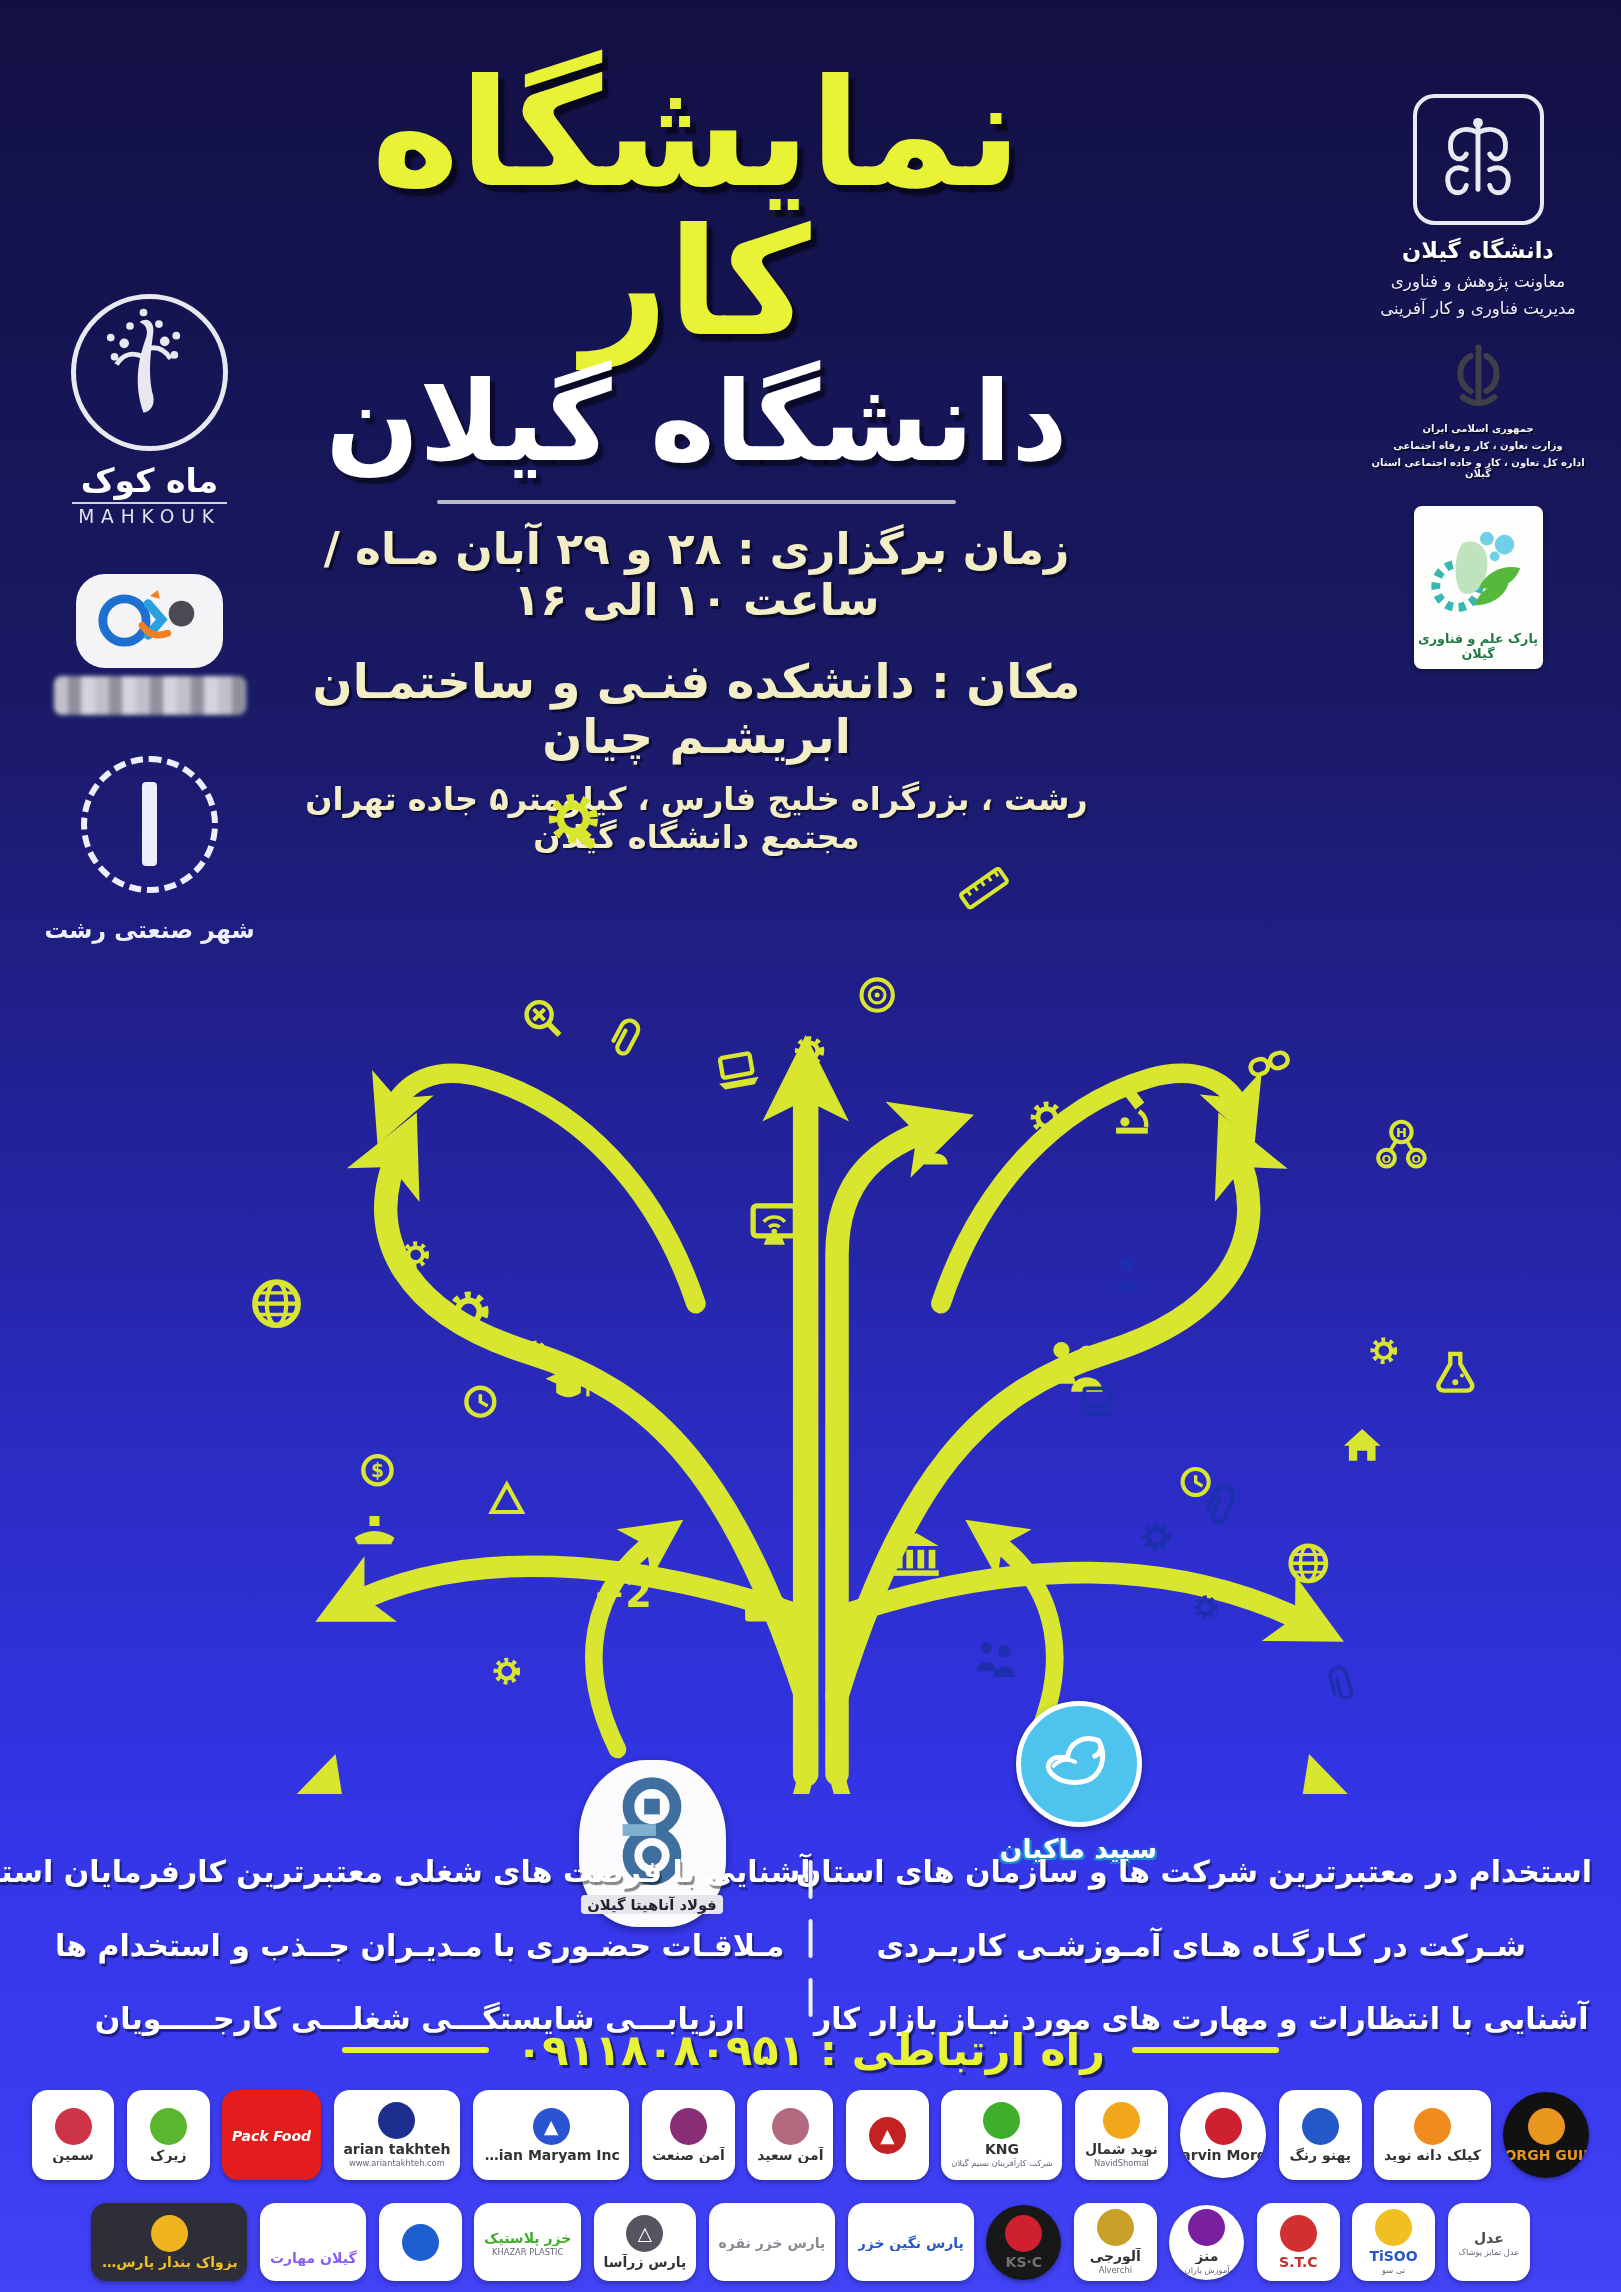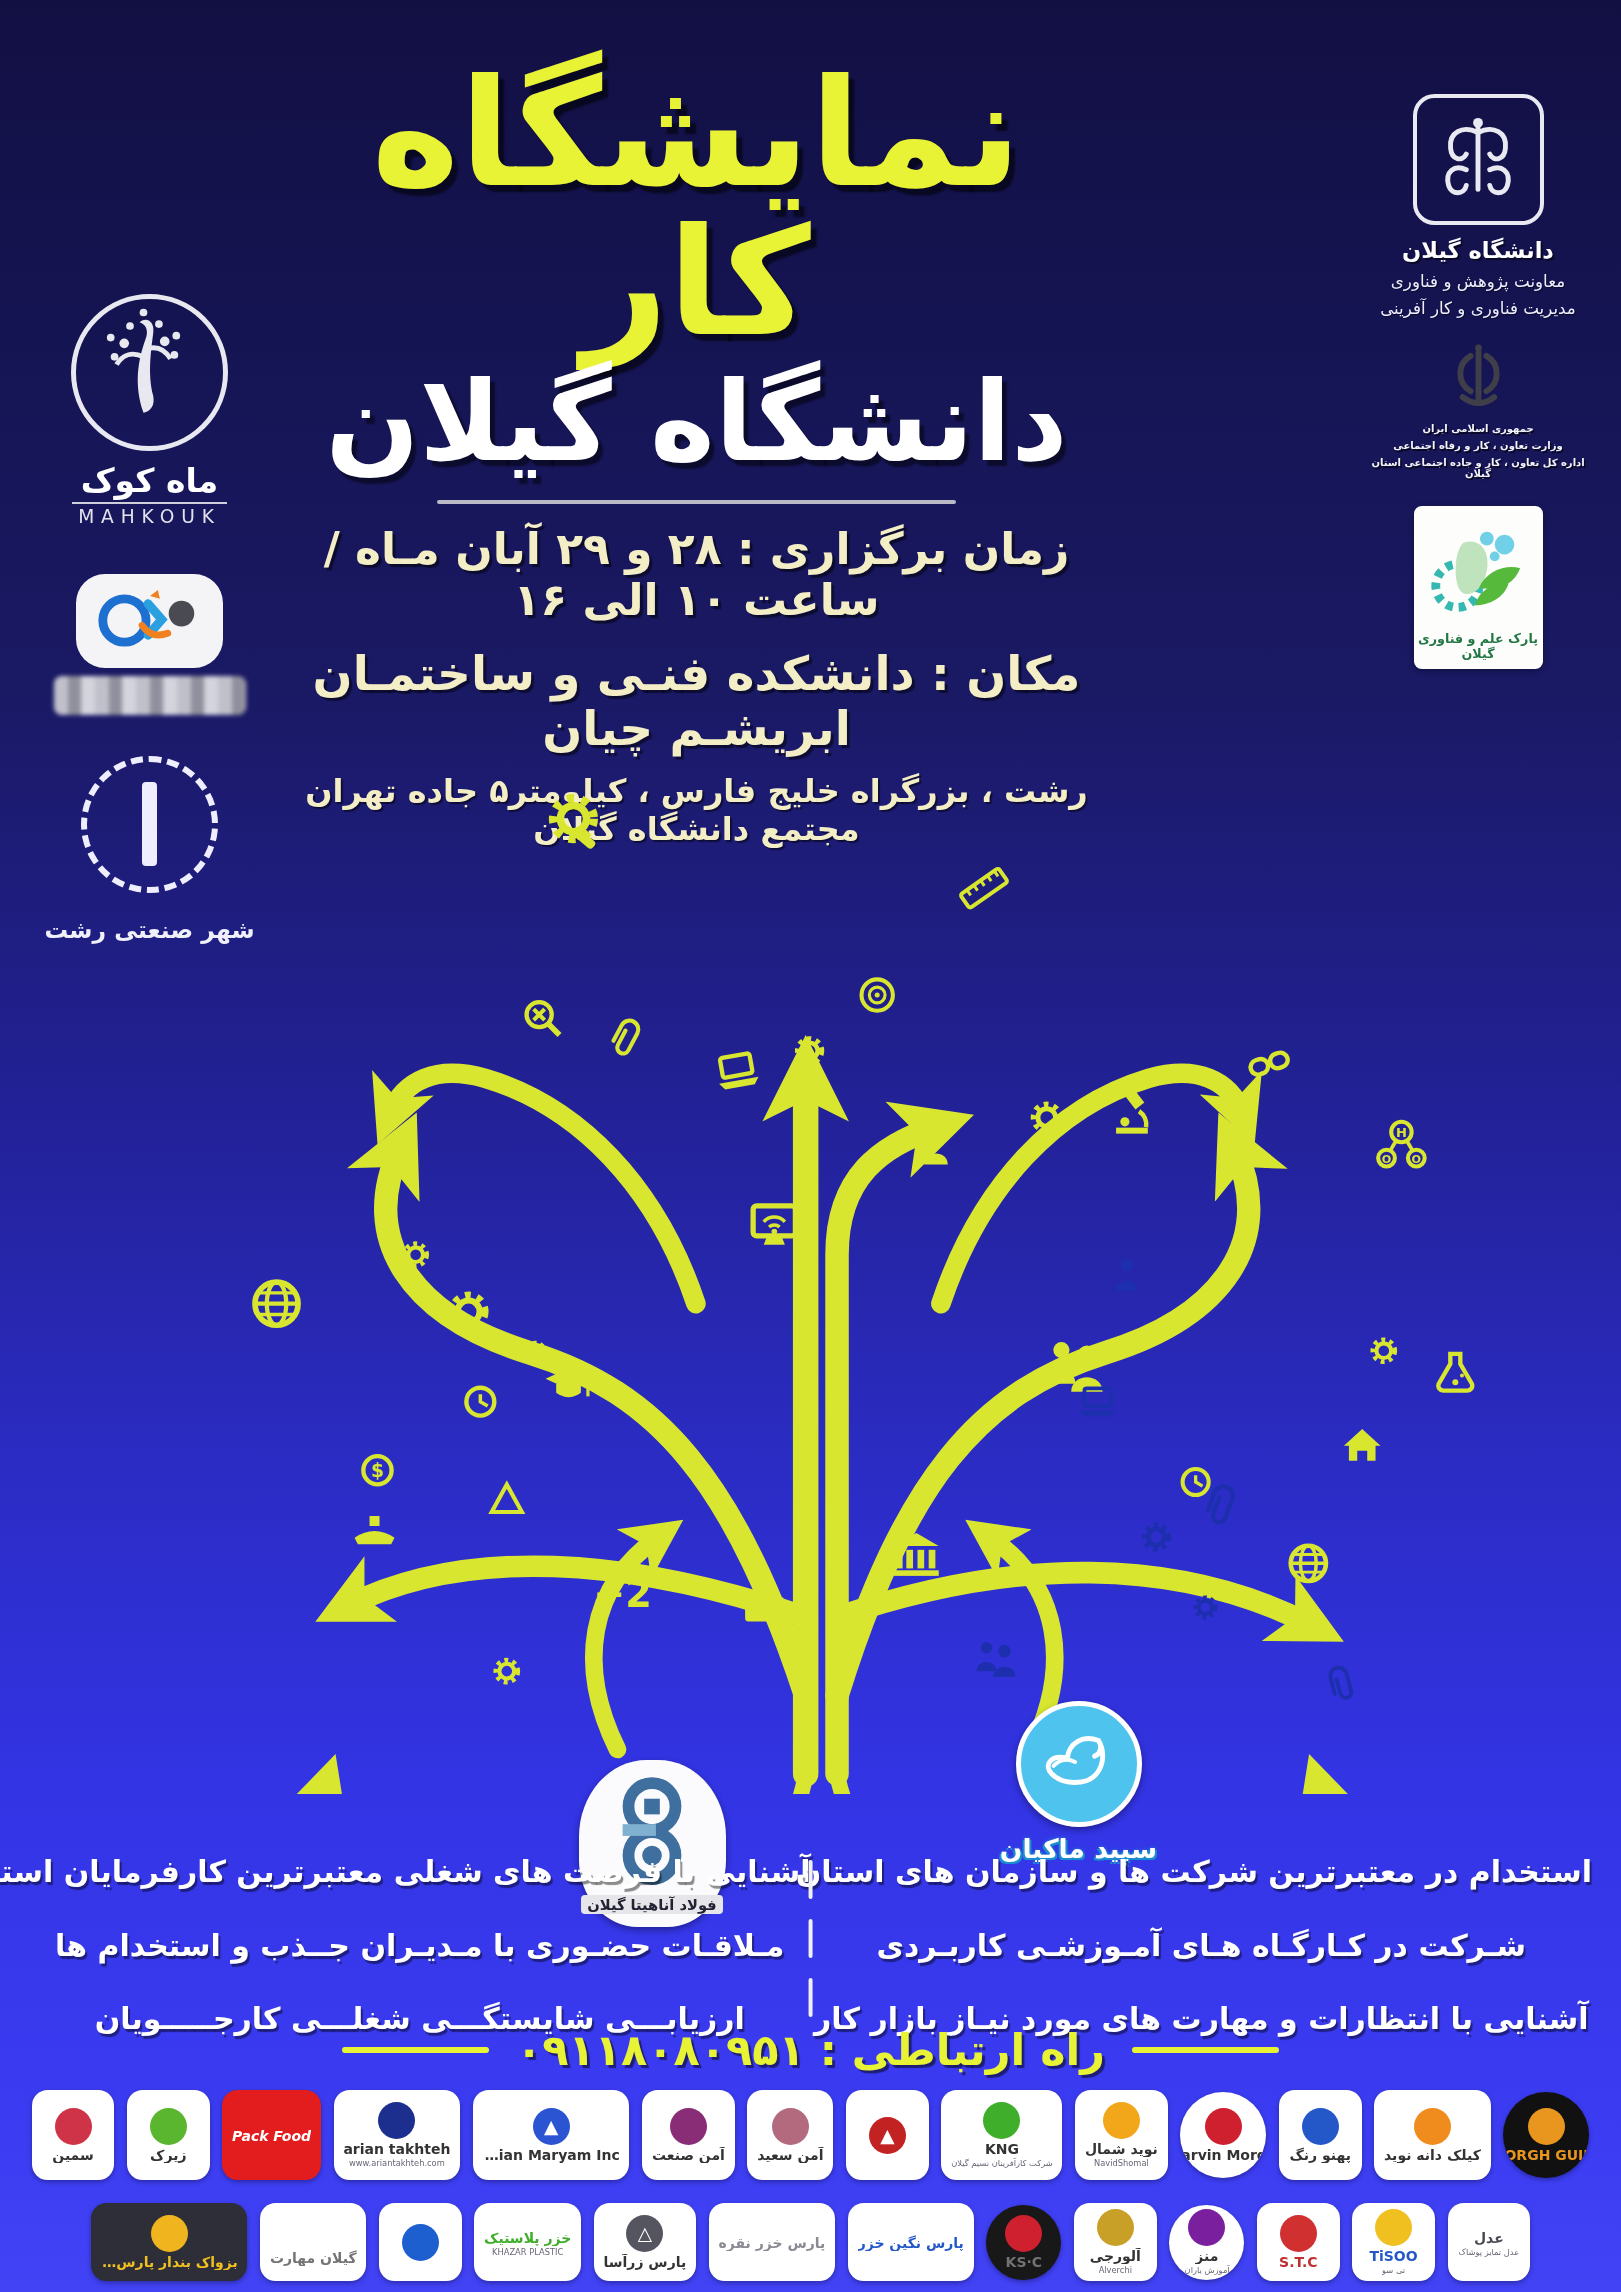--- a/index.html
+++ b/index.html
@@ -8,21 +8,21 @@
     background:linear-gradient(180deg,#121043 0%,#151452 14%,#1a1964 30%,#222196 48%,#2b2cc4 64%,#3334e4 78%,#3b3cf2 92%,#4243f5 100%);}
   .rtl{direction:rtl;}
   
   .header-center{position:absolute;left:265px;width:863px;top:59px;text-align:center;}
   .title-yellow{font-size:149px;font-weight:900;color:#e9f335;line-height:1.0;
     text-shadow:5.9px 6.9px 2px rgba(0,0,0,.55);letter-spacing:-2px;}
   .title-white{font-size:110px;font-weight:900;color:#ffffff;line-height:1.05;margin-top:7.8px;
     text-shadow:4.9px 5.9px 2px rgba(0,0,0,.5);}
   .title-rule{width:519px;height:3.9px;background:#b9bac6;margin:19.6px auto 3.9px auto;border-radius:2px;}
   .ev-line1{margin-top:19.6px;font-size:44px;font-weight:bold;color:#f3eec6;text-shadow:2.9px 2.9px 1px rgba(0,0,0,.5);}
-  .ev-line2{margin-top:21px;font-size:47px;font-weight:bold;color:#f3eec6;text-shadow:2.9px 2.9px 1px rgba(0,0,0,.5);}
+  .ev-line2{margin-top:29px;font-size:47px;font-weight:bold;color:#f3eec6;text-shadow:2.9px 2.9px 1px rgba(0,0,0,.5);}
   .ev-line3{margin-top:15.7px;font-size:32px;font-weight:bold;color:#f3eec6;text-shadow:2px 2px 1px rgba(0,0,0,.5);}
   
   .left-col{position:absolute;left:37px;top:294px;width:225px;text-align:center;color:#fff;}
   .ring-logo{width:147px;height:147px;border:5.9px solid #e8e8f0;border-radius:50%;margin:0 auto;position:relative;}
   .mahkouk-name{font-size:33px;font-weight:bold;margin-top:9.8px;}
   .mahkouk-sub{font-size:18.6px;letter-spacing:6.9px;color:#e2e2ee;border-top:2px solid #cfcfda;border-bottom:0;
     display:inline-block;padding:2px 5.9px;margin-top:2px;}
   .gk-blob{width:147px;height:94px;background:#f4f4f6;border-radius:29px;margin:45px auto 0 auto;
     display:flex;align-items:center;justify-content:center;gap:3.9px;}
   .censor{width:192px;height:39px;margin:7.8px auto 0 auto;border-radius:7.8px;
@@ -477,21 +477,21 @@
         <span class="emblem" style="background: rgb(232, 150, 30);"></span>
         <span class="clabel rtl" style="color: rgb(232, 150, 30);">NAVID MORGH GUILAN</span>
       </div>
     </div>
   <div class="srow" id="sponsor-row-2">
       <div class="chip" style="background: rgb(46, 46, 56);">
         <span class="emblem" style="background: rgb(240, 180, 30);"></span>
         <span class="clabel rtl" style="color: rgb(240, 192, 32);">بزواک بندار پارس(باژن)</span>
       </div>
       <div class="chip">
-        <span class="clabel rtl" style="color: #737373; margin-top: 32px;">گیلان مهارت</span>
+        <span class="clabel rtl" style="color: #8b5cf6; margin-top: 32px;">گیلان مهارت</span>
       </div>
       <div class="chip">
         <span class="emblem" style="background: rgb(30, 95, 208);"></span>
       </div>
       <div class="chip">
         <span class="clabel rtl" style="color: rgb(63, 174, 42);">خزر پلاستیک</span>
         <span class="csub rtl">KHAZAR PLASTIC</span>
       </div>
       <div class="chip">
         <span class="emblem" style="background: rgb(85, 85, 95);">△</span>

